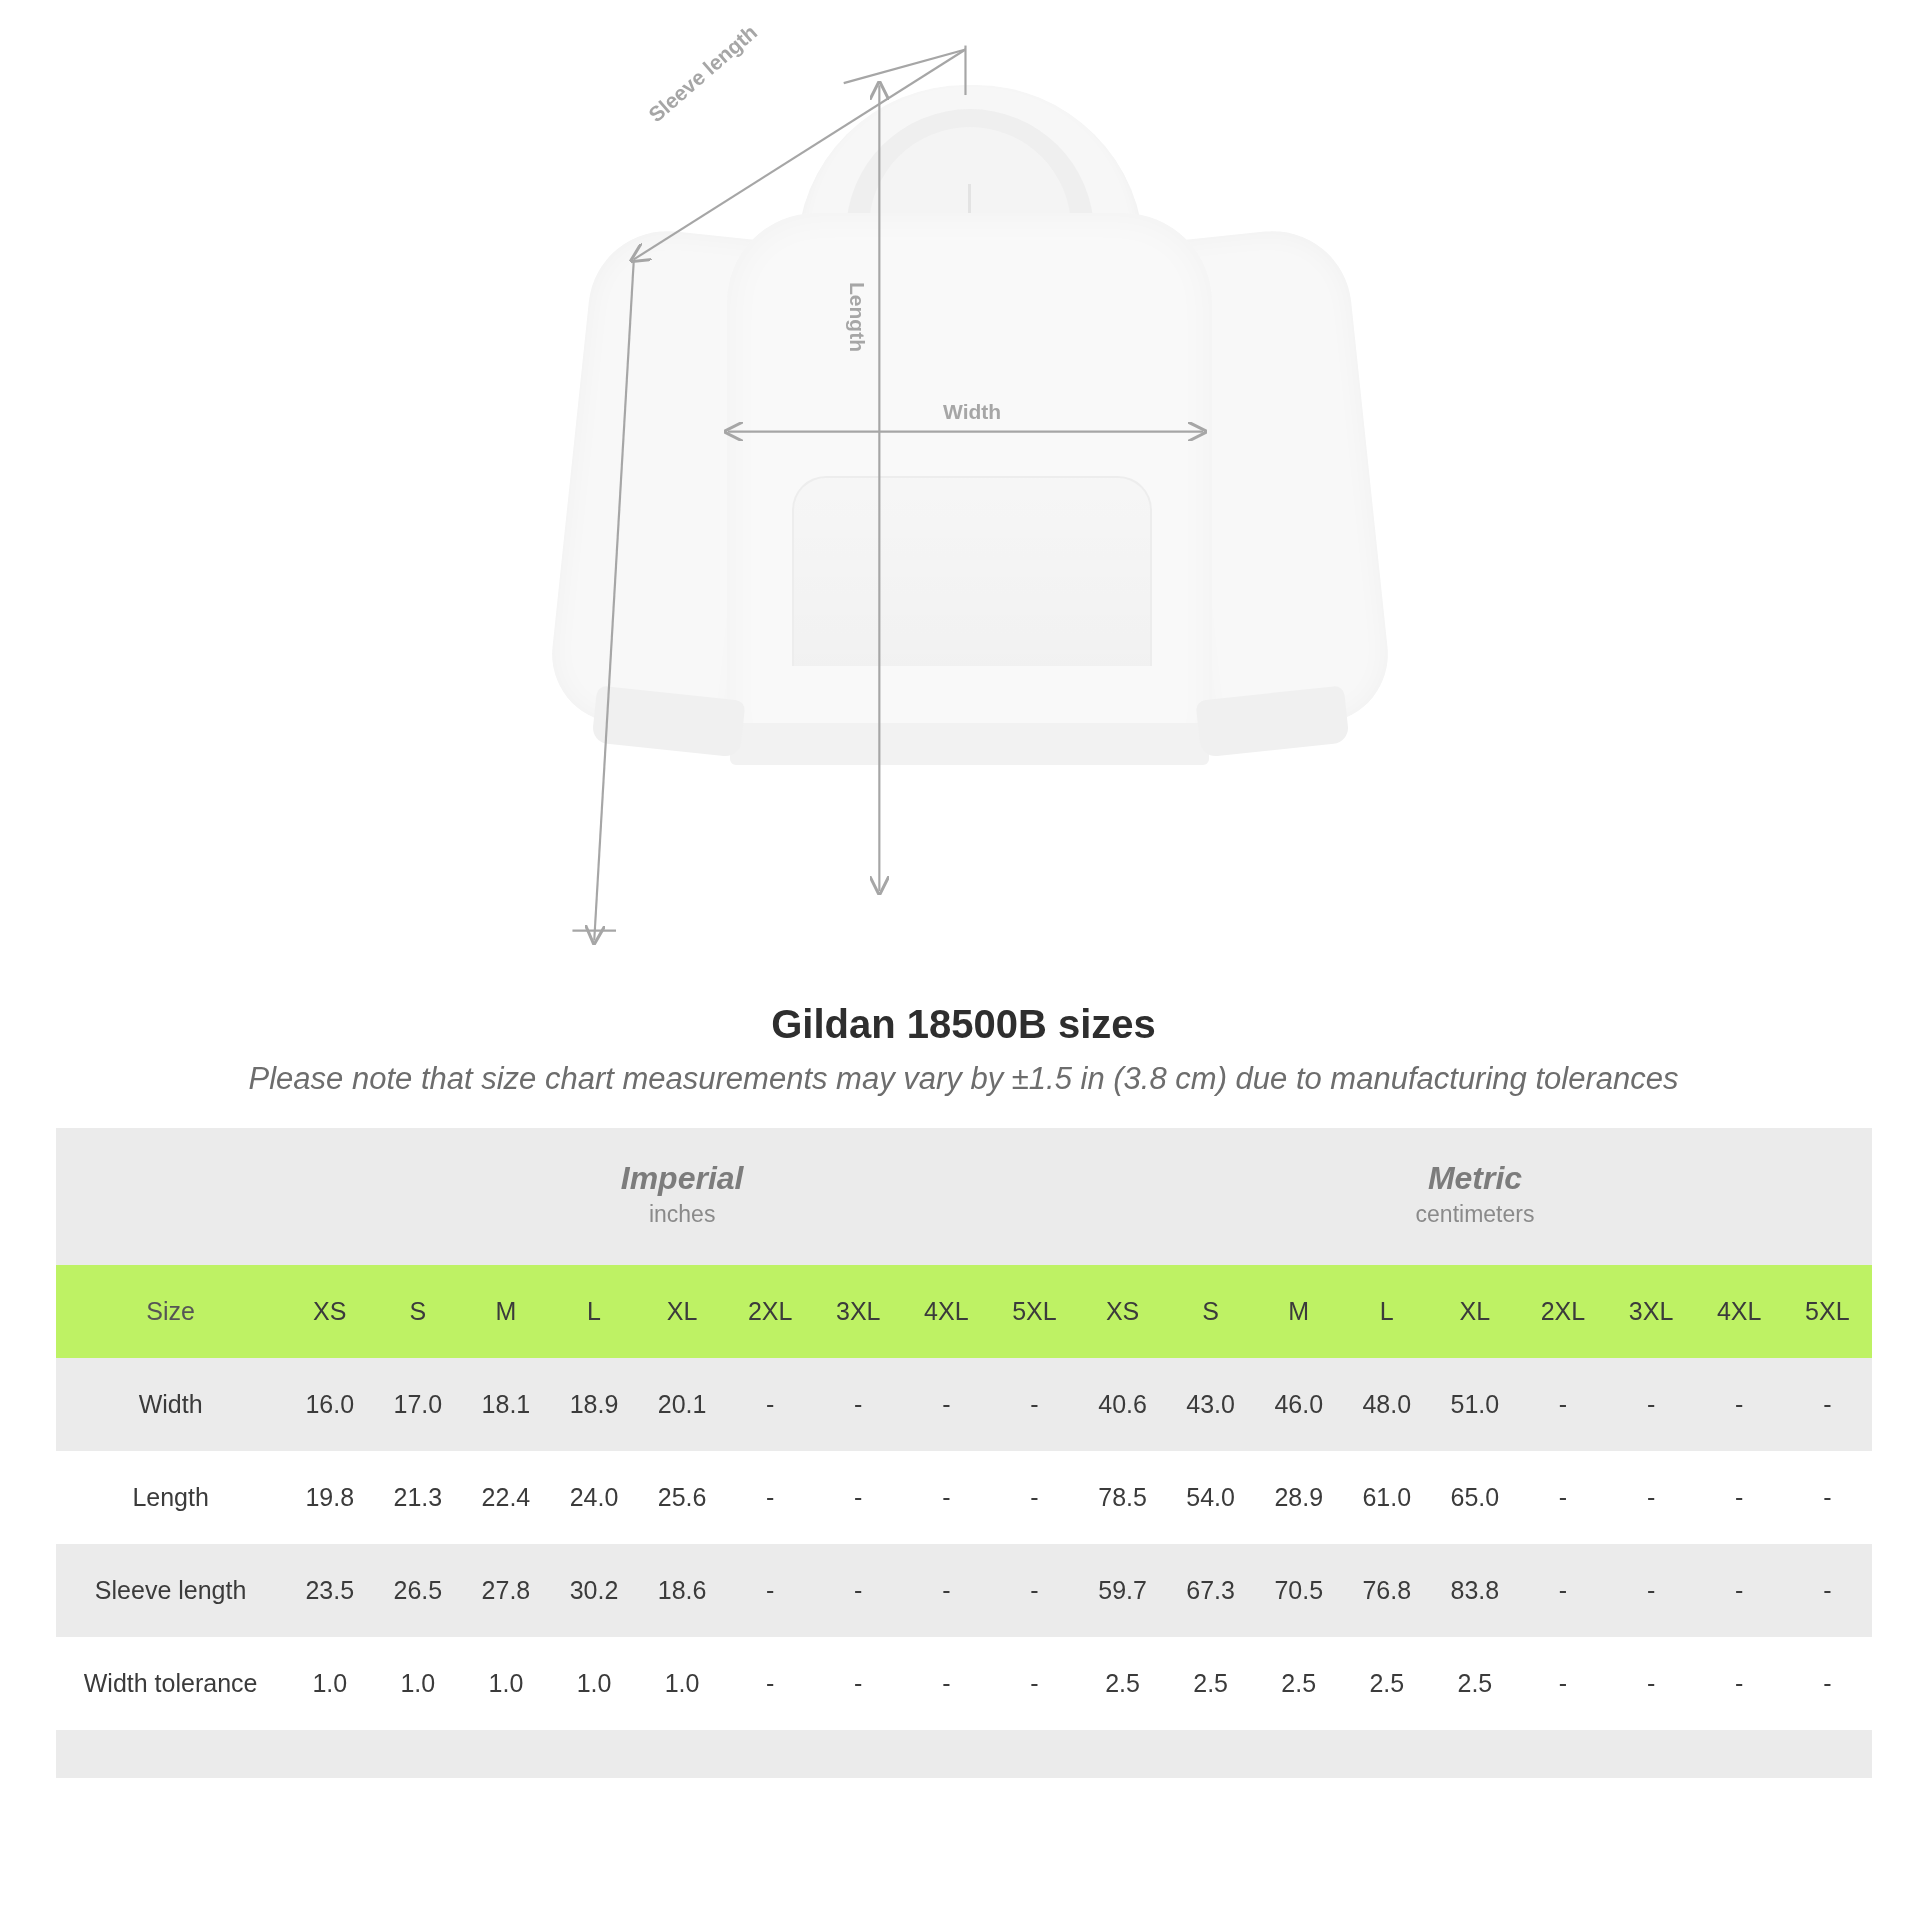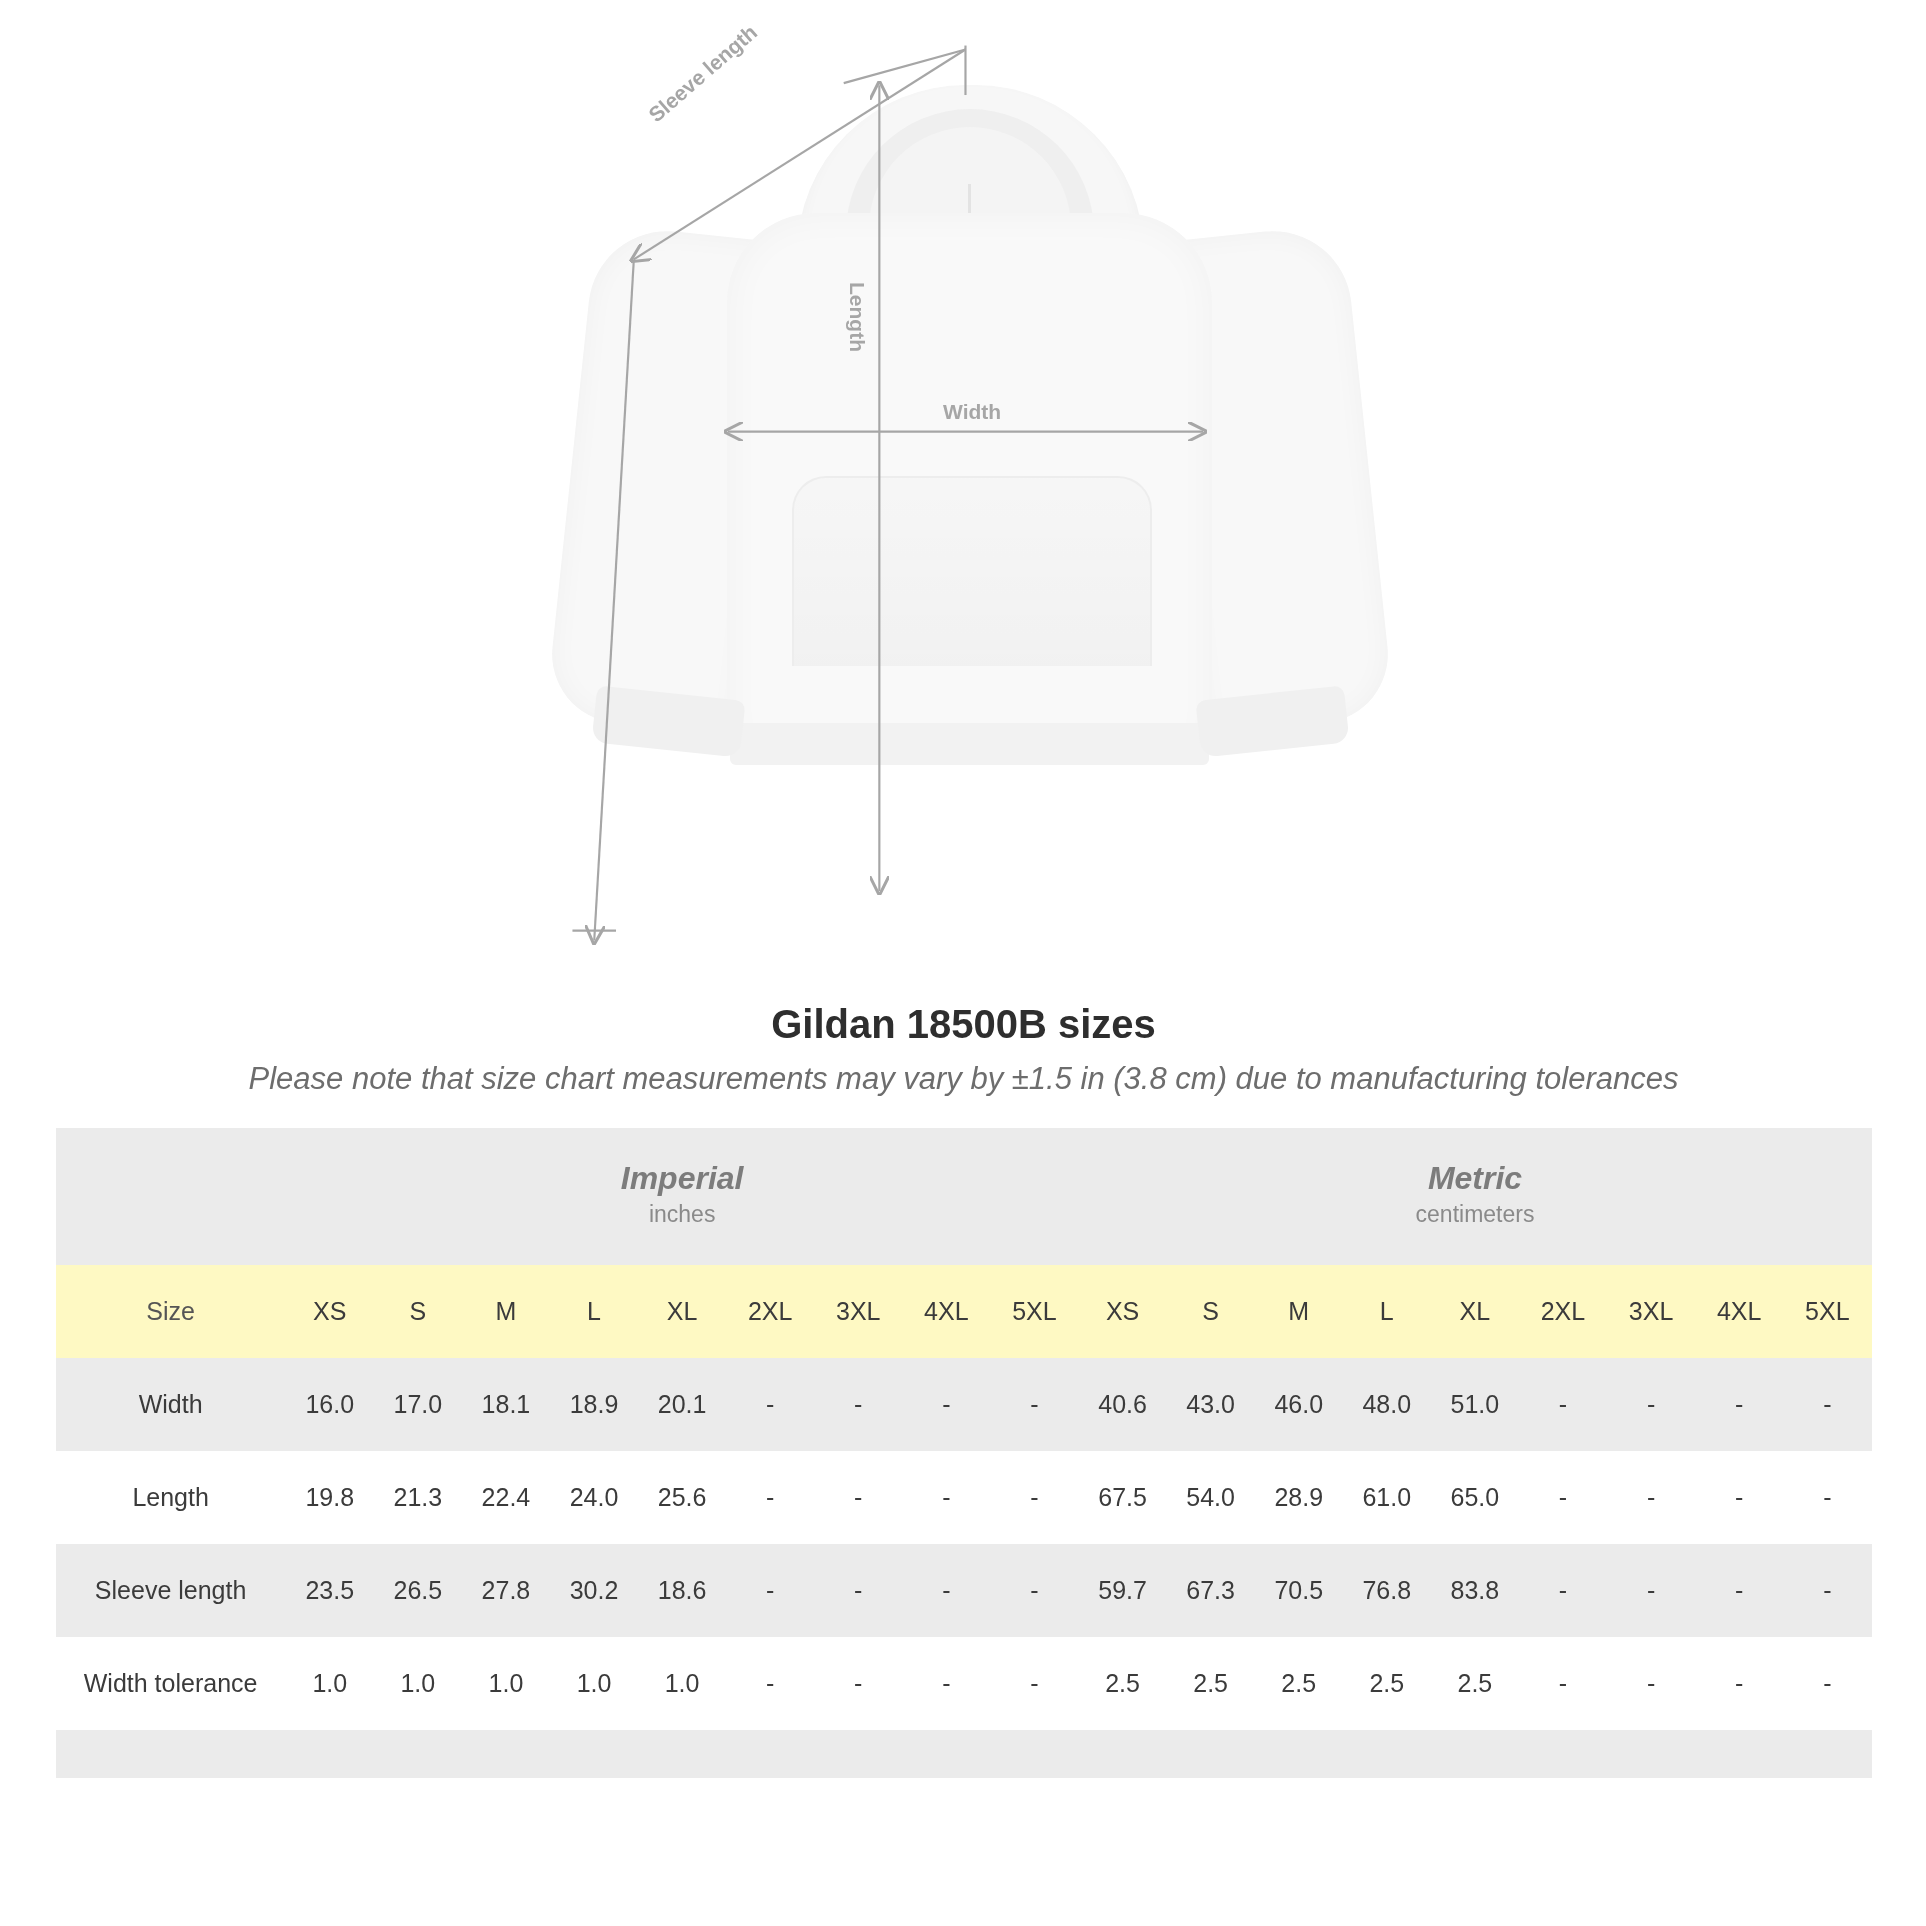--- a/index.html
+++ b/index.html
@@ -217,21 +217,21 @@
     font-style: italic;
     color: #7c7c7c;
     line-height: 1.25;
   }
   .unit-sub {
     font-size: 23px;
     color: #8a8a8a;
     line-height: 1.45;
   }
   .hdrrow td {
-    background: #fef9c3;
+    background: #bef264;
     height: 91px;
     font-weight: 700;
     color: #555;
     font-size: 25px;
   }
   .hdrrow td.rowlabel {
     color: #555;
   }
   .rowlabel {
     font-weight: 700;
@@ -390,21 +390,21 @@
         <td class="rowlabel">Length</td>
         <td>19.8</td>
         <td>21.3</td>
         <td>22.4</td>
         <td>24.0</td>
         <td>25.6</td>
         <td>-</td>
         <td>-</td>
         <td>-</td>
         <td>-</td>
-        <td>67.5</td>
+        <td>78.5</td>
         <td>54.0</td>
         <td>28.9</td>
         <td>61.0</td>
         <td>65.0</td>
         <td>-</td>
         <td>-</td>
         <td>-</td>
         <td>-</td>
       </tr>
 

